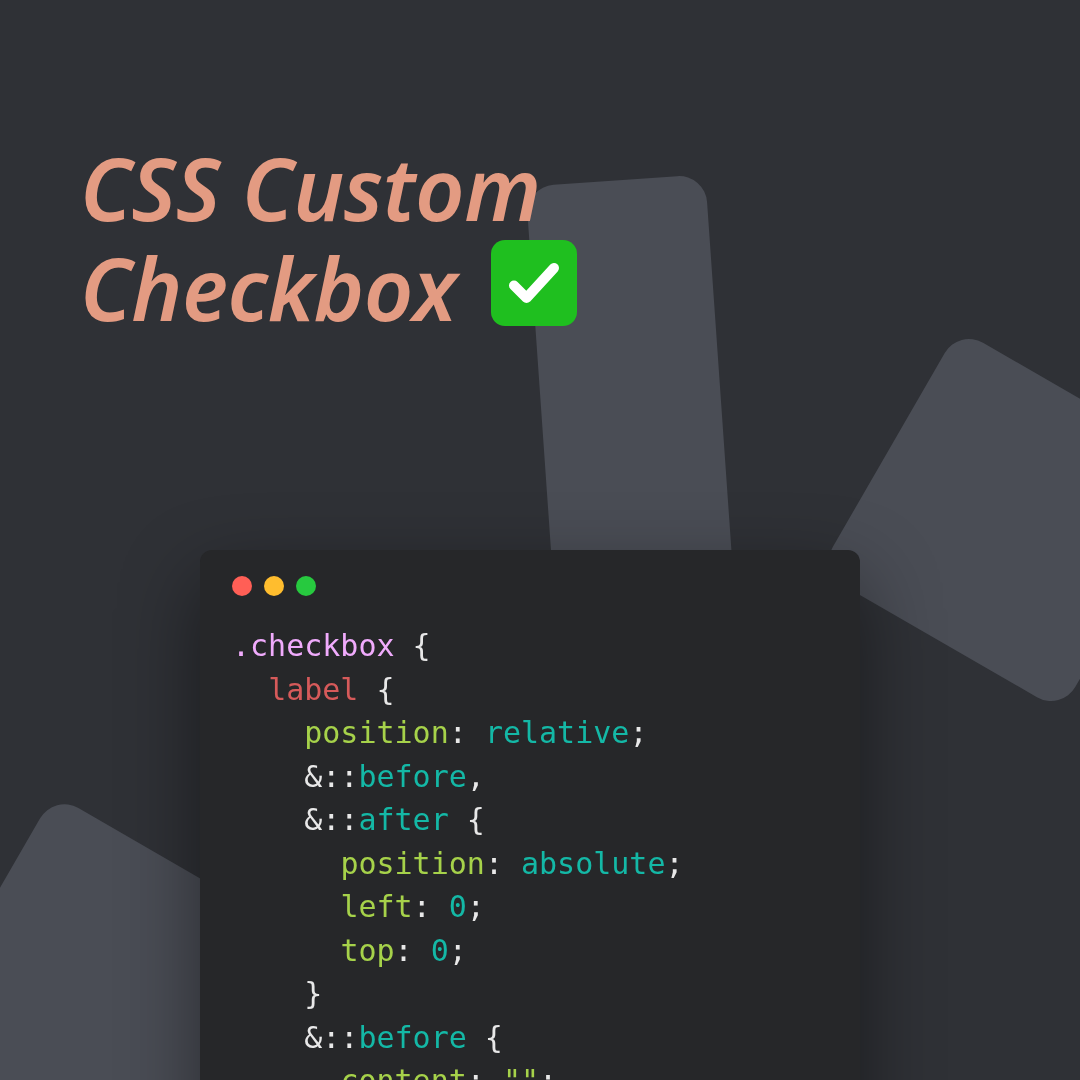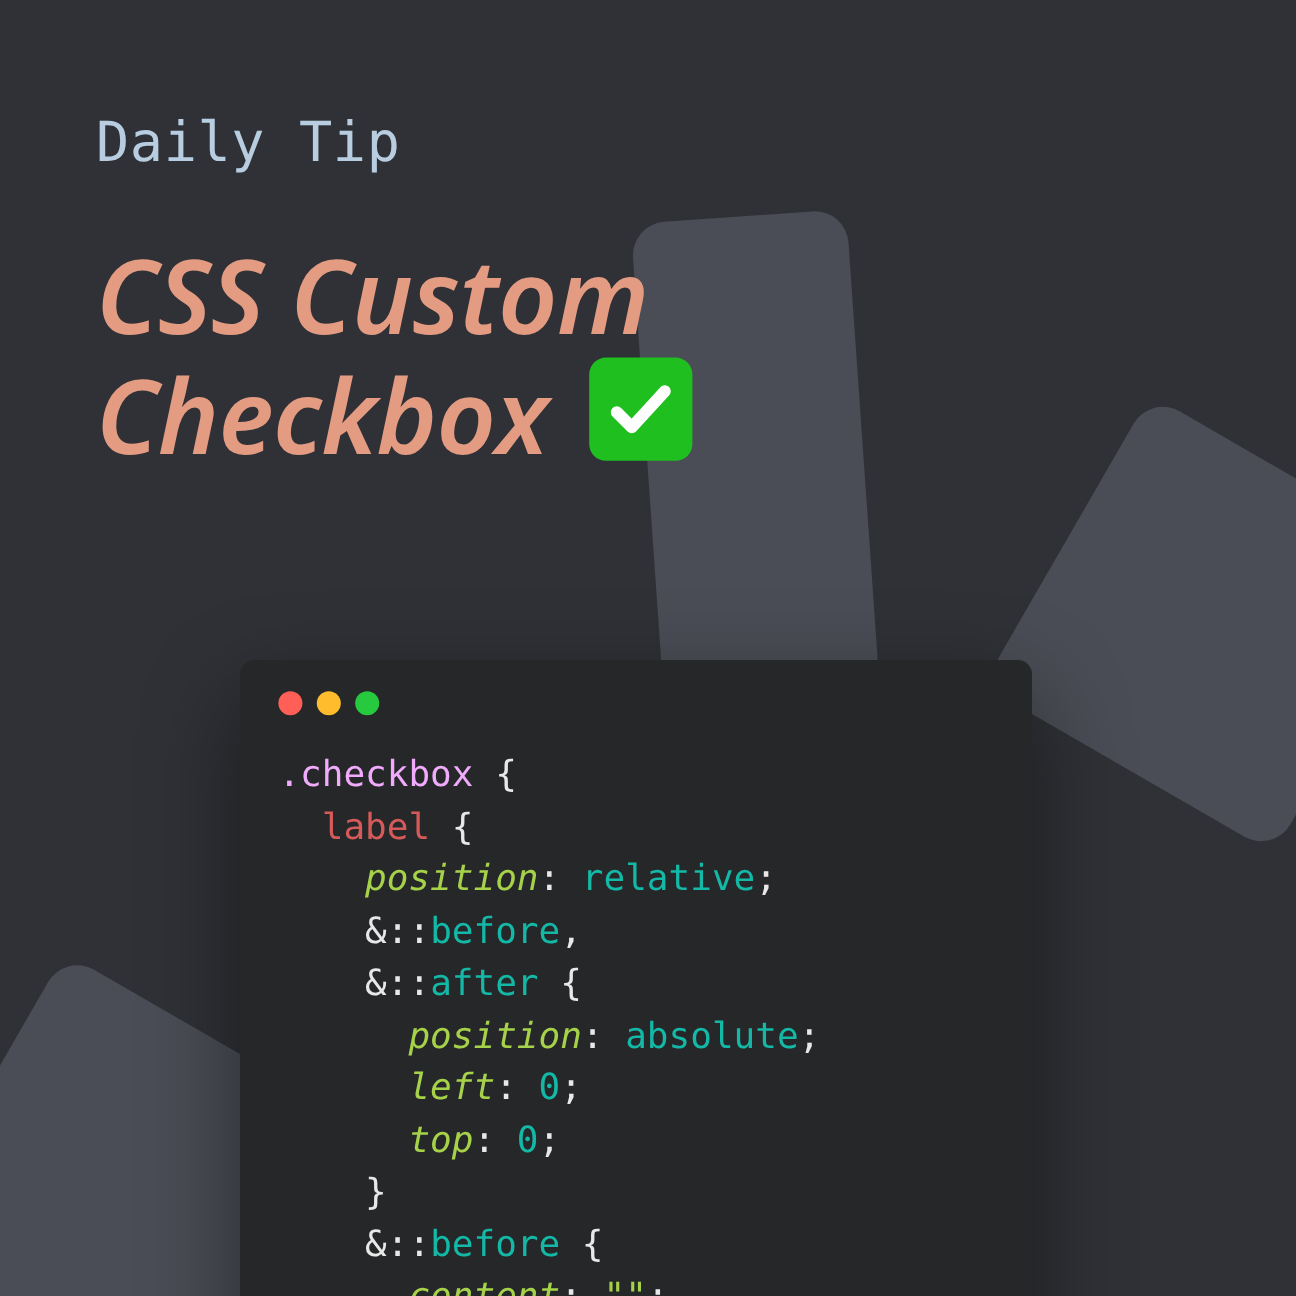--- a/index.html
+++ b/index.html
@@ -107,37 +107,36 @@
   .dot.green { background: #27c93f; }
   .code {
     font-family: ui-monospace, 'SF Mono', Monaco, Menlo, Consolas, monospace;
     font-size: 30px;
     line-height: 1.45;
     color: #e8e8e8;
     white-space: pre;
   }
   .tok-sel { color: #f0abfc; }
   .tok-tag { color: #d65a5a; text-align: right; }
-  .tok-prop { color: #a6d24a; font-style: italic; }
+  .tok-prop { color: #a6d24a; }
   .tok-punct { color: #e8e8e8; }
   .tok-val { color: #14b8a6; }
   .tok-pseudo { color: #14b8a6; }
   .tok-amp { color: #e8e8e8; }
   .tok-str { color: #a6d24a; }
 </style>
 </head>
 <body>
 
 <div class="bg-shape shape1"></div>
 <div class="bg-shape shape2"></div>
 <div class="bg-shape shape3"></div>
 
 <div class="content">
   <div class="subtitle">
-    <div>Daily Tip</div>
   </div>
   <div class="title-wrap">
     <div class="title">CSS Custom</div>
     <div class="title-row2">
       <span class="title">Checkbox</span>
       <span class="check-badge">
         <svg viewBox="0 0 24 24" fill="none" stroke="#ffffff" stroke-width="4" stroke-linecap="round" stroke-linejoin="round">
           <polyline points="4 13 9 18 20 6"></polyline>
         </svg>
       </span>

